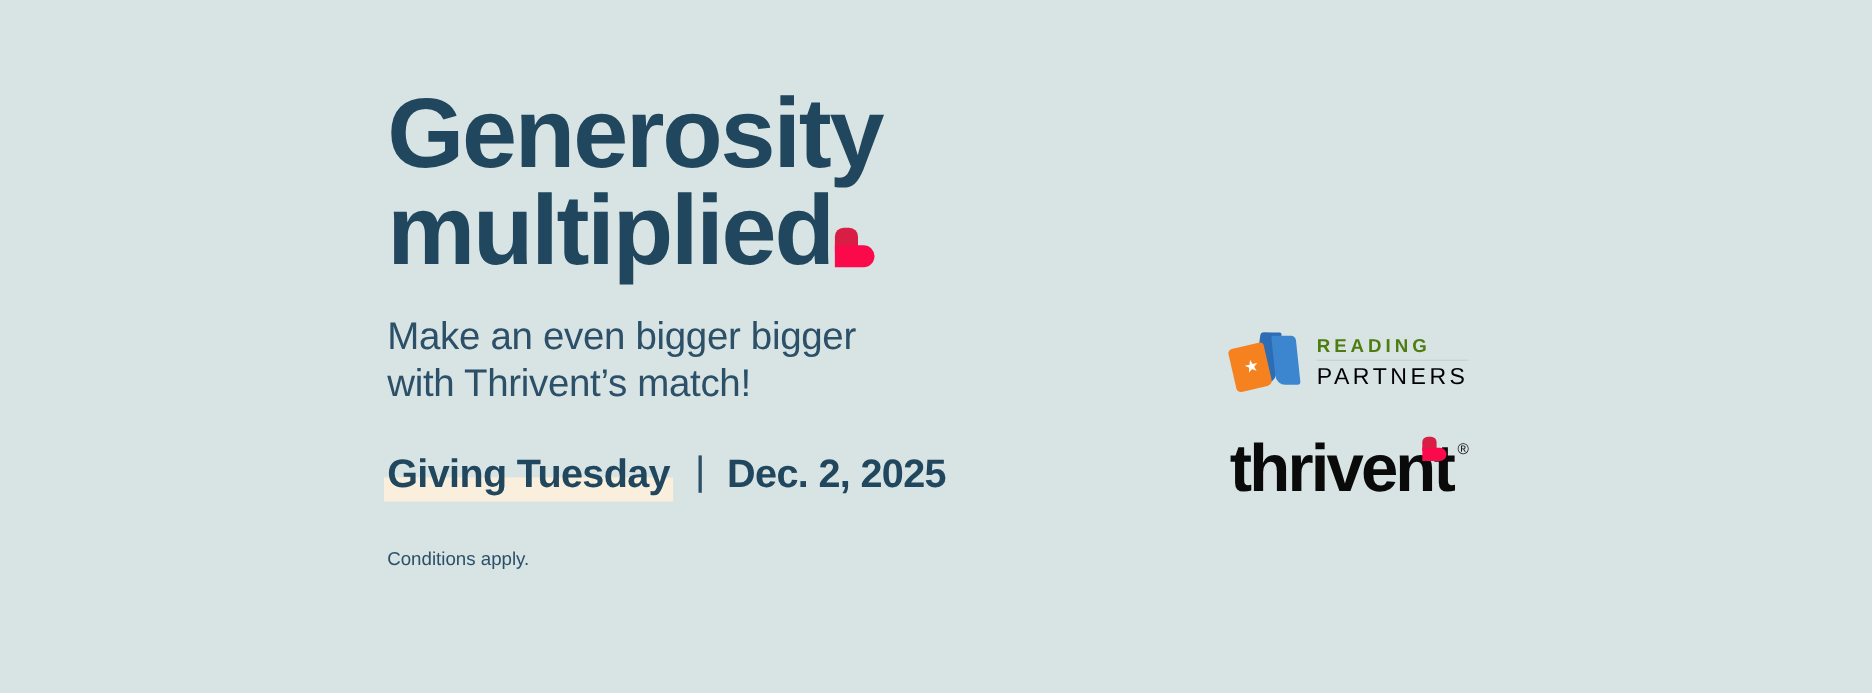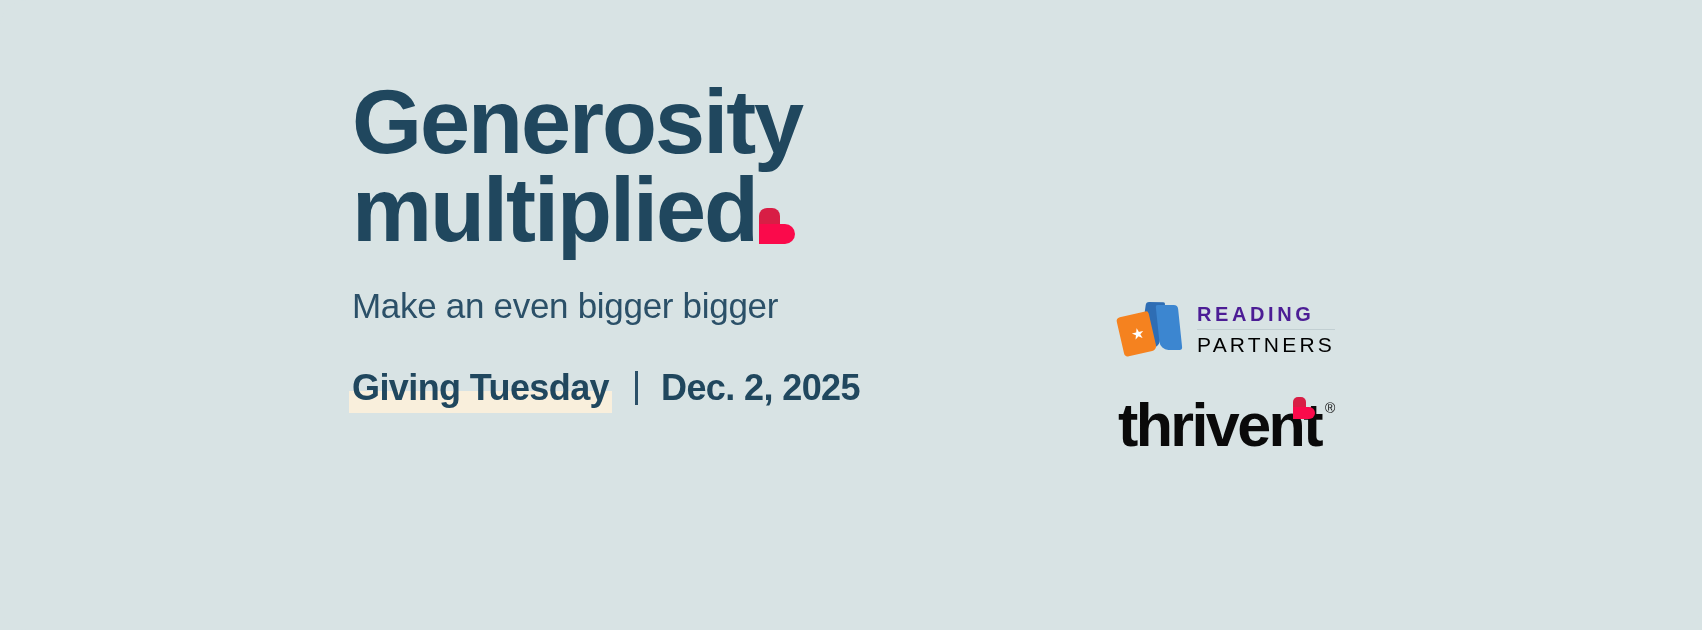--- a/index.html
+++ b/index.html
@@ -198,22 +198,22 @@
     position: absolute;
     left: 13px; top: 26px;
     color: #ffffff;
     font-size: 15px;
     line-height: 1;
     transform: rotate(-13deg);
   }
 
   .rp-words { padding-top: 1px; }
   .rp-reading {
-    color: #4c1d95;
-    font-size: 20px;
+    color: #4d7c0f;
+    font-size: 17px;
     font-weight: bold;
     letter-spacing: 3.6px;
     line-height: 1.18;
   }
   .rp-rule {
     height: 1px;
     background: #c2cfd2;
     margin: 2px 0 3px 0;
     width: 100%;
   }
@@ -278,31 +278,33 @@
 
     <h1 class="headline">
       <span class="line1">Generosity</span>
       <span class="line2">
         <span>multiplied</span><span class="heart-mark"><span class="heart-lobe"></span><span class="heart-base"></span></span>
       </span>
     </h1>
 
     <div class="subhead">
       <span>Make an even bigger bigger</span>
+      <span>with Thrivent’s match!</span>
     </div>
 
     <div class="dateline">
       <span class="hl-wrap">
         <span class="hl-band"></span>
         <span class="hl-text">Giving Tuesday</span>
       </span>
       <span class="pipe"></span>
       <span>Dec. 2, 2025</span>
     </div>
 
+    <div class="finepr">Conditions apply.</div>
   </div>
 
   <div class="logos">
 
     <div class="rp-logo">
       <div class="rp-book">
         <span class="bk-blue-pg"></span>
         <span class="bk-blue-l"></span>
         <span class="bk-blue-r"></span>
         <span class="bk-or-pg"></span>

